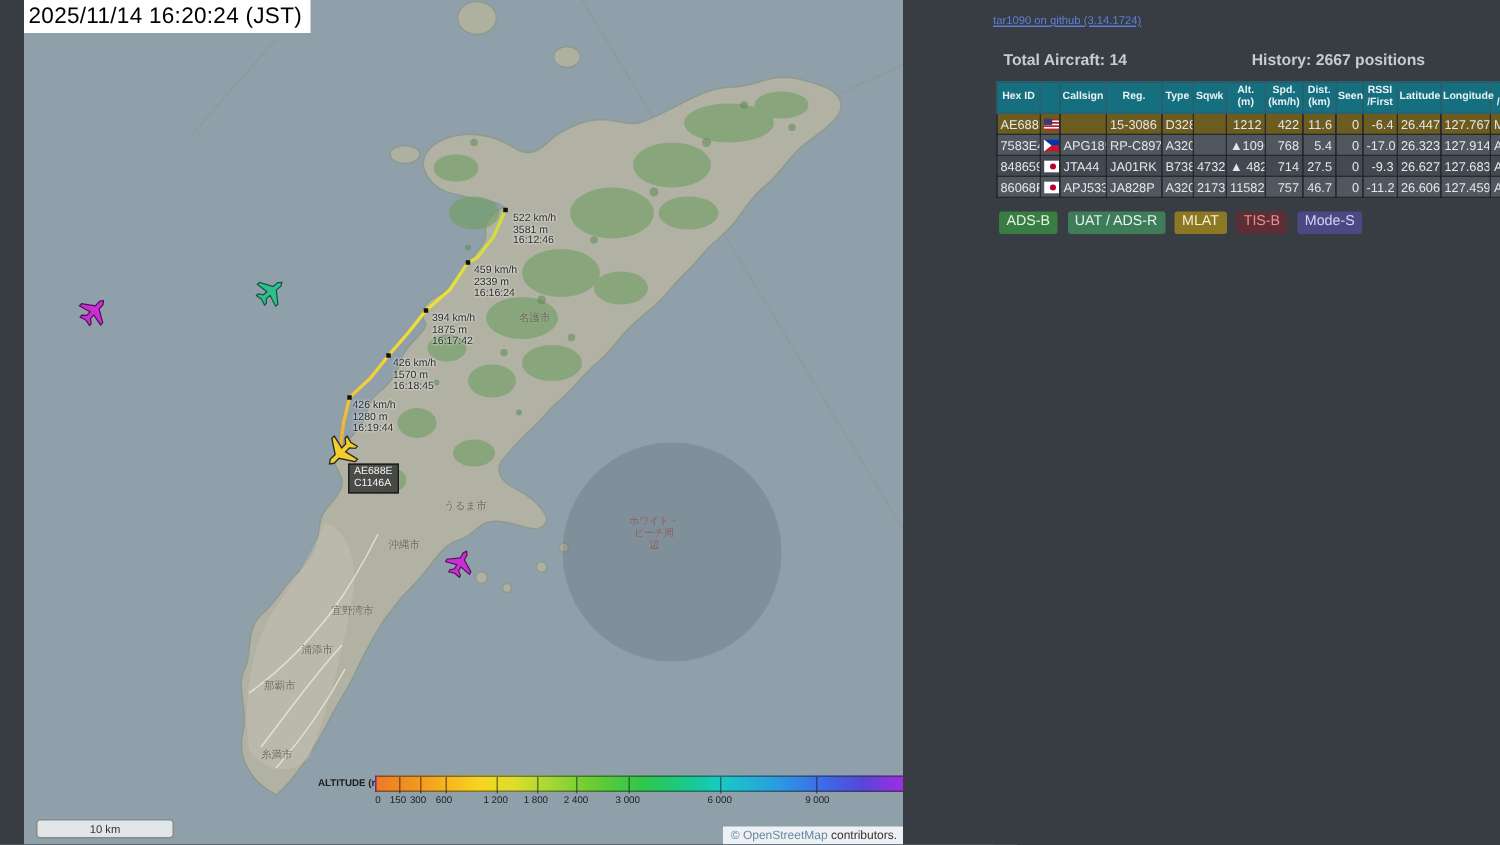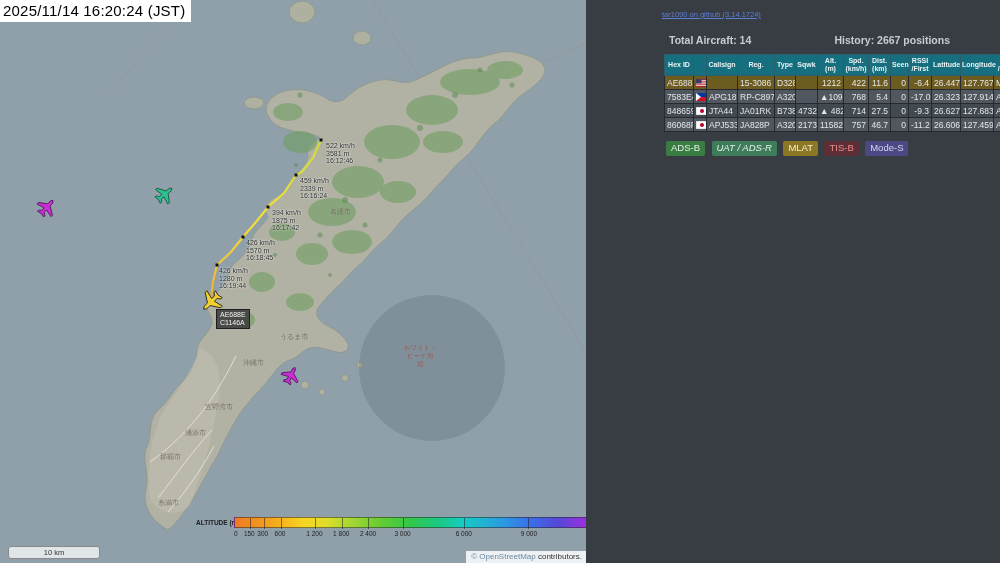--- a/index.html
+++ b/index.html
@@ -1,20 +1,20 @@
 <!DOCTYPE html>
 <html><head>
 <meta charset="utf-8">
 <style>
   * { margin:0; padding:0; box-sizing:border-box; }
   html,body { width:1000px; height:563px; overflow:hidden; font-family:"Liberation Sans",sans-serif; background:#383d44; }
   .stage { position:relative; width:1000px; height:563px; }
 
   
-  .map { position:absolute; left:0; top:0; width:586px; height:563px; background:#8fa0ab; overflow:hidden; }
+  .map { position:absolute; left:16px; top:0; width:586px; height:563px; background:#8fa0ab; overflow:hidden; }
   .map svg.basemap { position:absolute; left:0; top:0; }
 
   .clock { position:absolute; left:0; top:0; background:#ffffff; color:#000; font-size:15px; font-weight:500;
            padding:2px 6px 3px 3px; letter-spacing:0.2px; z-index:30; }
 
   .trail-label { position:absolute; font-size:7px; line-height:7.5px; color:#2c2c2c; z-index:12;
                  text-shadow:0 0 2px rgba(255,255,255,.75), 0 0 2px rgba(255,255,255,.75); white-space:nowrap; }
   .ac-label { position:absolute; background:rgba(60,60,60,.88); border:1px solid #1e1e1e; color:#f2f2f2;
               font-size:7px; line-height:8px; padding:1px 3px; z-index:13; white-space:nowrap; }
 
@@ -55,21 +55,21 @@
   tr.r-even td { background:#51575f; }
   tr.r-odd  td { background:#434950; }
   tr.r-mlat td { background:#6d5c20; }
   td.num { text-align:right; }
   td.ctr { text-align:center; }
   .flag { display:inline-block; vertical-align:middle; }
 
   .legend { margin:5px 0 0 4px; }
   .legend span { display:inline-block; font-size:9.5px; padding:1.5px 5px 2.5px; margin-right:2px; border-radius:2px; cursor:pointer; }
   .lg-adsb  { background:#3a7d42; color:#e4f2e4; }
-  .lg-uat   { background:#3f7d5a; color:#e4f2ea;font-style:italic; }
+  .lg-uat   { background:#3f7d5a; color:#e4f2ea; }
   .lg-mlat  { background:#8c7724; color:#f5eed0; }
   .lg-tisb  { background:#5c2f36; color:#ee8c8c; }
   .lg-modes { background:#4b4884; color:#d6d4f2; }
 </style>
 </head>
 <body>
 
 <div class="stage">
 
   <div class="map">

